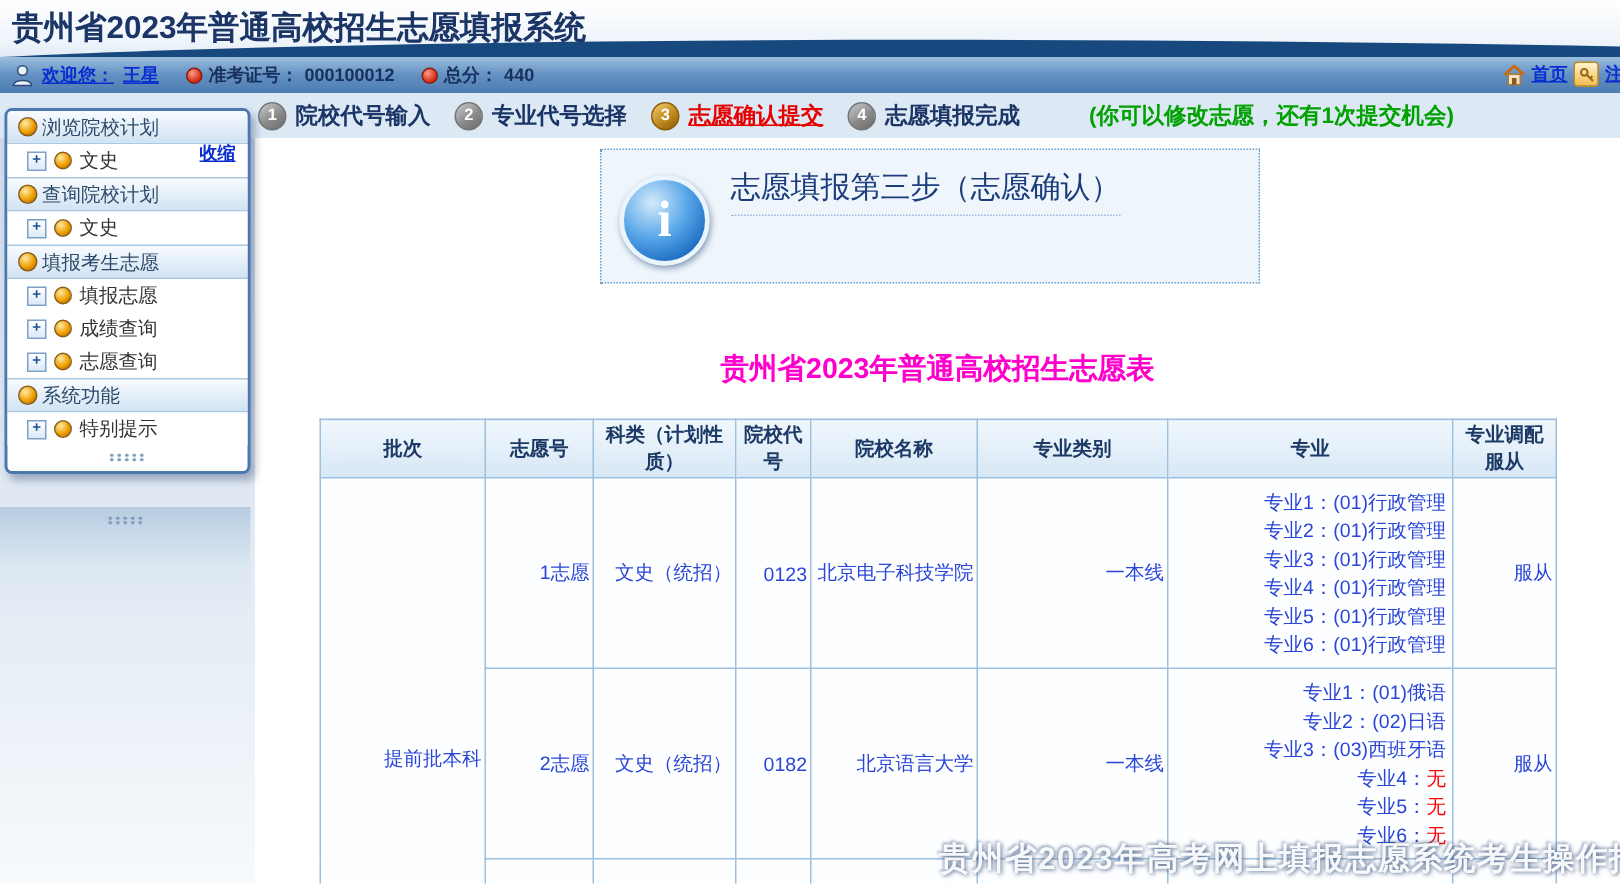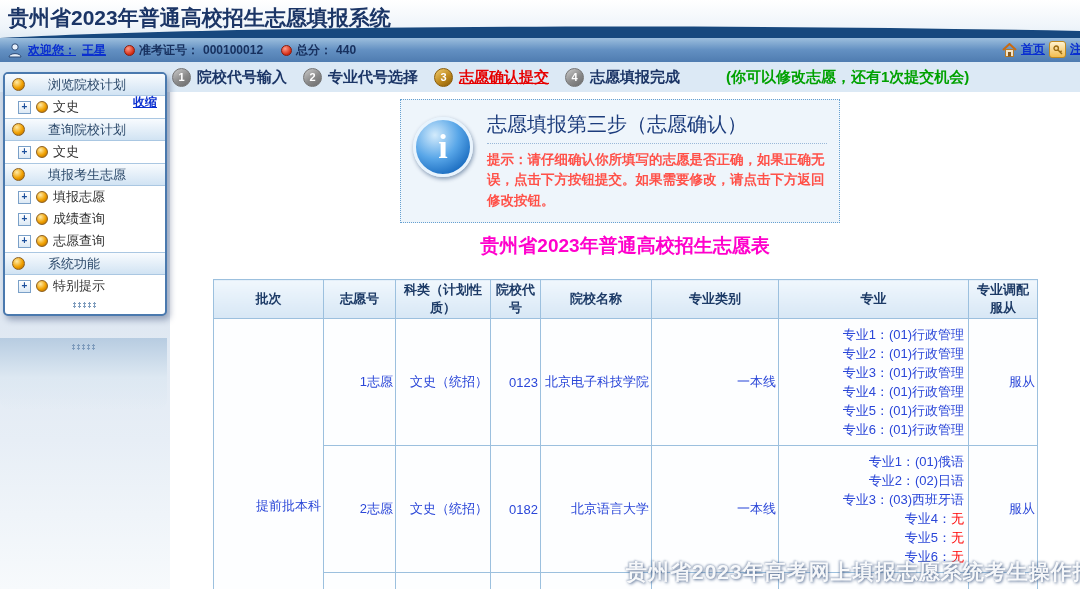--- a/index.html
+++ b/index.html
@@ -33,21 +33,21 @@
             font-weight:bold;font-size:11px;border:1px solid #747474;flex:0 0 auto;}
   .step-num.active{background:linear-gradient(145deg,#f2cd70,#bf8a1e 55%,#8a5c08);border-color:#8a5c08;}
   .step-label{font-size:15px;font-weight:bold;color:#1b3566;margin:0 16px 0 6px;white-space:nowrap;}
   .step-label.active{color:#e60000;text-decoration:underline;}
   .steps-note{color:#00a100;font-weight:bold;font-size:15px;margin-left:30px;white-space:nowrap;}
   
   .left-strip{position:absolute;left:0;top:92px;width:170px;height:497px;
               background:linear-gradient(#d0dcea,#e7eef6 70%,#f7fafc);}
   .sidebar{position:absolute;left:3px;top:72px;width:160px;background:#fff;border:2px solid #4a79ae;
            border-radius:5px;box-shadow:3px 4px 6px rgba(20,40,90,.35);padding-bottom:6px;z-index:4;}
-  .sb-header{height:21px;display:flex;align-items:center;gap:23px;padding-left:7px;
+  .sb-header{height:21px;display:flex;align-items:center;gap:3px;padding-left:7px;
              background:linear-gradient(#f8fbfe,#d1e3f3);border-top:1px solid #aac7e2;border-bottom:1px solid #aac7e2;
              font-size:13px;color:#2d4a6b;cursor:pointer;}
   .sidebar .sb-header:first-child{border-top:none;border-radius:3px 3px 0 0;}
   .sb-item{height:22px;display:flex;align-items:center;gap:5px;padding-left:13px;font-size:13px;color:#333;background:#fff;cursor:pointer;}
   .sphere{width:11px;height:11px;border-radius:50%;flex:0 0 auto;
           background:radial-gradient(circle at 35% 30%,#ffeaa6,#f0a000 55%,#a86000);border:1px solid #8d5f1e;}
   .sphere.small{width:10px;height:10px;}
   .plusbox{width:11px;height:11px;border:1px solid #7aa0c8;background:linear-gradient(#ffffff,#dce9f5);
            color:#1c4f9c;font-size:10px;line-height:9px;text-align:center;font-weight:bold;flex:0 0 auto;}
   .collapse-link{position:absolute;right:8px;top:20px;font-size:12px;font-weight:bold;color:#0a2fd0;
@@ -211,21 +211,20 @@
   <div class="grip"></div>
 </div>
 <div class="reflection">
   <div class="grip"></div>
 </div>
 
 <div class="info-box">
   <div class="info-icon">i</div>
   <div>
     <div class="info-title">志愿填报第三步（志愿确认）</div>
-    <div class="info-tip">提示：请仔细确认你所填写的志愿是否正确，如果正确无误，点击下方按钮提交。如果需要修改，请点击下方返回修改按钮。</div>
   </div>
 </div>
 
 <div class="table-title">贵州省2023年普通高校招生志愿表</div>
 
 <table class="wish">
   <colgroup>
     <col style="width:110px">
       <col style="width:72px">
       <col style="width:95px">

